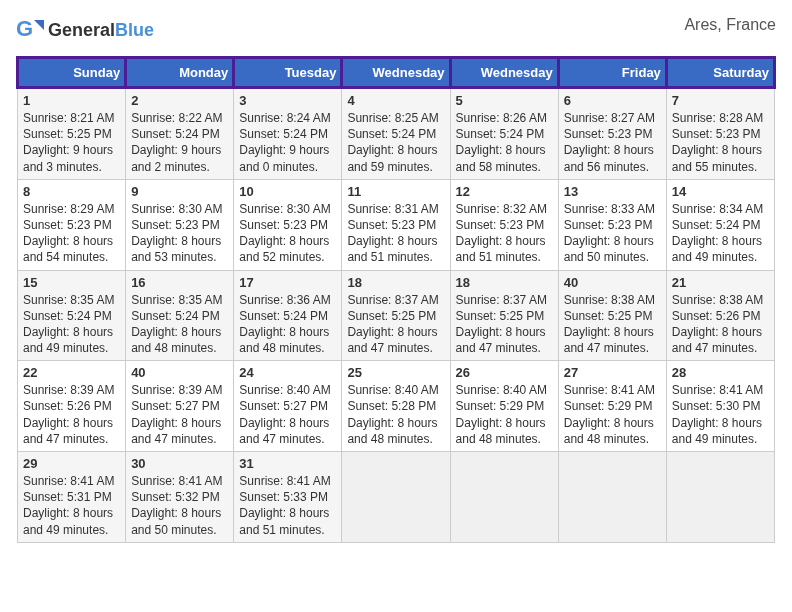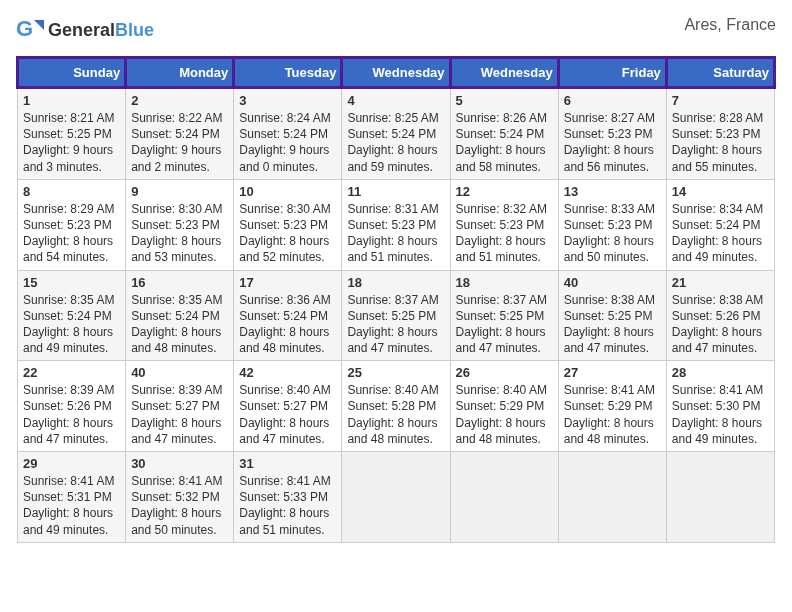--- a/index.html
+++ b/index.html
@@ -128,21 +128,21 @@
         <td><span class="day-number">16</span><span class="cell-text">Sunrise: 8:35 AM<br>Sunset: 5:24 PM<br>Daylight: 8 hours and 48 minutes.</span></td>
         <td><span class="day-number">17</span><span class="cell-text">Sunrise: 8:36 AM<br>Sunset: 5:24 PM<br>Daylight: 8 hours and 48 minutes.</span></td>
         <td><span class="day-number">18</span><span class="cell-text">Sunrise: 8:37 AM<br>Sunset: 5:25 PM<br>Daylight: 8 hours and 47 minutes.</span></td>
         <td><span class="day-number">18</span><span class="cell-text">Sunrise: 8:37 AM<br>Sunset: 5:25 PM<br>Daylight: 8 hours and 47 minutes.</span></td>
         <td><span class="day-number">40</span><span class="cell-text">Sunrise: 8:38 AM<br>Sunset: 5:25 PM<br>Daylight: 8 hours and 47 minutes.</span></td>
         <td><span class="day-number">21</span><span class="cell-text">Sunrise: 8:38 AM<br>Sunset: 5:26 PM<br>Daylight: 8 hours and 47 minutes.</span></td>
       </tr>
       <tr>
         <td><span class="day-number">22</span><span class="cell-text">Sunrise: 8:39 AM<br>Sunset: 5:26 PM<br>Daylight: 8 hours and 47 minutes.</span></td>
         <td><span class="day-number">40</span><span class="cell-text">Sunrise: 8:39 AM<br>Sunset: 5:27 PM<br>Daylight: 8 hours and 47 minutes.</span></td>
-        <td><span class="day-number">42</span><span class="cell-text">Sunrise: 8:40 AM<br>Sunset: 5:27 PM<br>Daylight: 8 hours and 47 minutes.</span></td>
+        <td><span class="day-number">24</span><span class="cell-text">Sunrise: 8:40 AM<br>Sunset: 5:27 PM<br>Daylight: 8 hours and 47 minutes.</span></td>
         <td><span class="day-number">25</span><span class="cell-text">Sunrise: 8:40 AM<br>Sunset: 5:28 PM<br>Daylight: 8 hours and 48 minutes.</span></td>
         <td><span class="day-number">26</span><span class="cell-text">Sunrise: 8:40 AM<br>Sunset: 5:29 PM<br>Daylight: 8 hours and 48 minutes.</span></td>
         <td><span class="day-number">27</span><span class="cell-text">Sunrise: 8:41 AM<br>Sunset: 5:29 PM<br>Daylight: 8 hours and 48 minutes.</span></td>
         <td><span class="day-number">28</span><span class="cell-text">Sunrise: 8:41 AM<br>Sunset: 5:30 PM<br>Daylight: 8 hours and 49 minutes.</span></td>
       </tr>
       <tr>
         <td><span class="day-number">29</span><span class="cell-text">Sunrise: 8:41 AM<br>Sunset: 5:31 PM<br>Daylight: 8 hours and 49 minutes.</span></td>
         <td><span class="day-number">30</span><span class="cell-text">Sunrise: 8:41 AM<br>Sunset: 5:32 PM<br>Daylight: 8 hours and 50 minutes.</span></td>
         <td><span class="day-number">31</span><span class="cell-text">Sunrise: 8:41 AM<br>Sunset: 5:33 PM<br>Daylight: 8 hours and 51 minutes.</span></td>
         <td class="empty-cell"></td>

